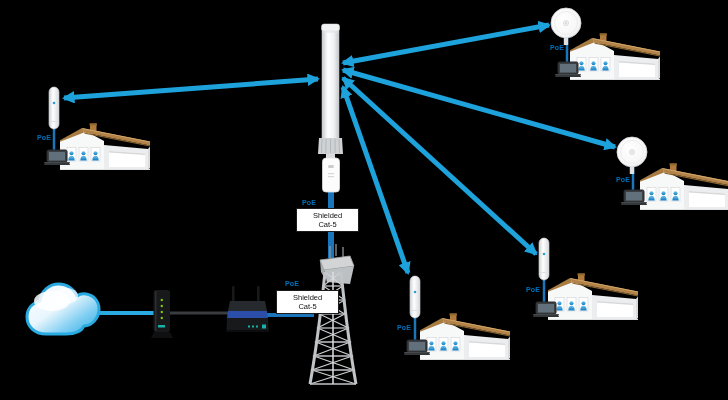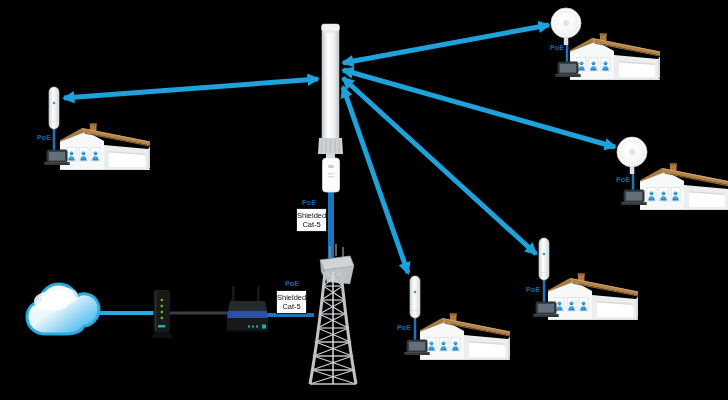--- a/index.html
+++ b/index.html
@@ -8,21 +8,21 @@
     font-family:"Liberation Sans",sans-serif;overflow:hidden;
   }
   #scene{position:absolute;left:0;top:0;}
   .poe{
     position:absolute;font-size:7px;font-weight:bold;color:#0071bc;
     letter-spacing:.2px;z-index:5;user-select:none;
   }
   .cat5box{
     position:absolute;background:#ffffff;border:1.5px solid #1b1b1b;
     color:#111;font-size:7.5px;line-height:9px;text-align:center;
-    padding:2px 0;z-index:5;user-select:none;
+    padding:2px 16px;z-index:5;user-select:none;
   }
 </style>
 </head>
 <body>
 
 <div id="stage">
 
 <svg id="scene" width="728" height="400" viewBox="0 0 728 400">
   <defs>
     <linearGradient id="poleGrad" x1="0" y1="0" x2="1" y2="0">

